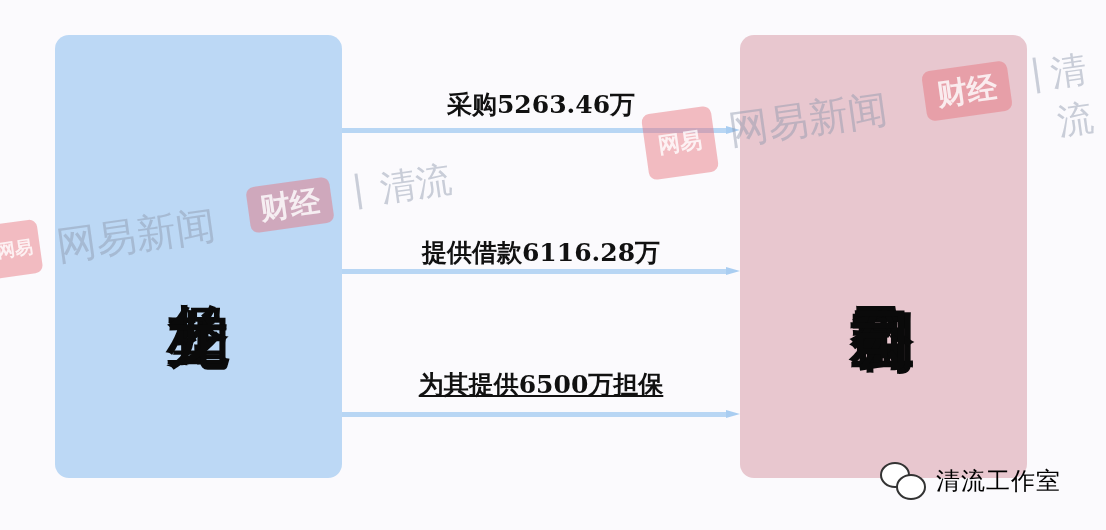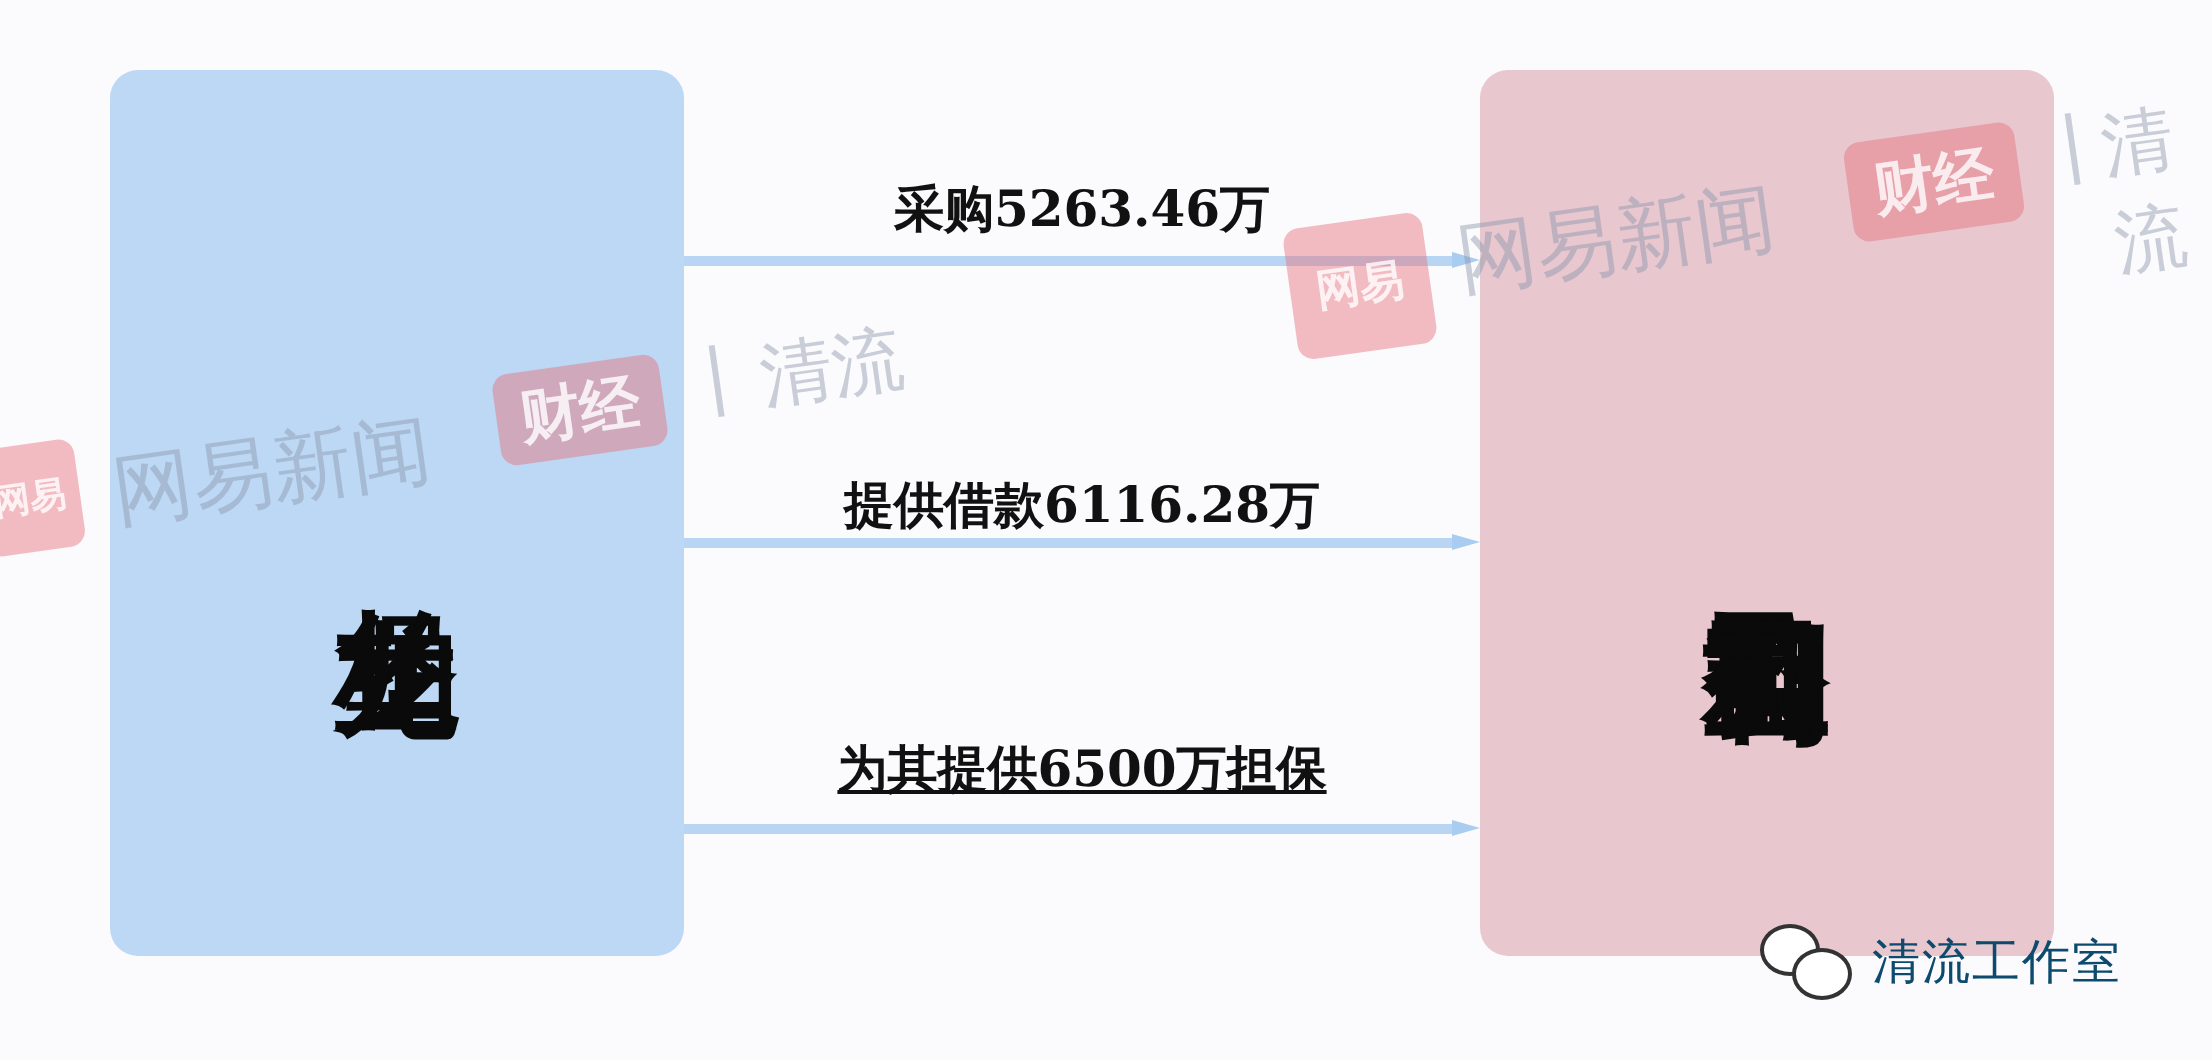--- a/index.html
+++ b/index.html
@@ -38,21 +38,21 @@
   .wm-badge {
     position: absolute; background: rgba(230,110,120,0.45); color: rgba(255,255,255,0.8);
     border-radius: 8px; font-family: "DejaVu Sans", sans-serif; font-weight: bold;
     display: flex; align-items: center; justify-content: center;
   }
   .footer {
     position: absolute; left: 880px; top: 462px; display: flex; align-items: center; gap: 10px;
   }
   .wechat { width: 46px; height: 38px; position: relative; }
   .bubble { position: absolute; border: 2px solid #333; border-radius: 50%; background: #fff; }
-  .footer-text { font-family: "DejaVu Sans", sans-serif; font-size: 24px; color: #0c4a6e; letter-spacing: 1px; }
+  .footer-text { font-family: "DejaVu Sans", sans-serif; font-size: 24px; color: #000000; letter-spacing: 1px; }
 </style>
 </head>
 <body>
 
 <div class="box left">
   <div class="vtext">柏堡龙</div>
 </div>
 
 <div class="box right">
   <div class="vtext">宝盈利公司</div>

